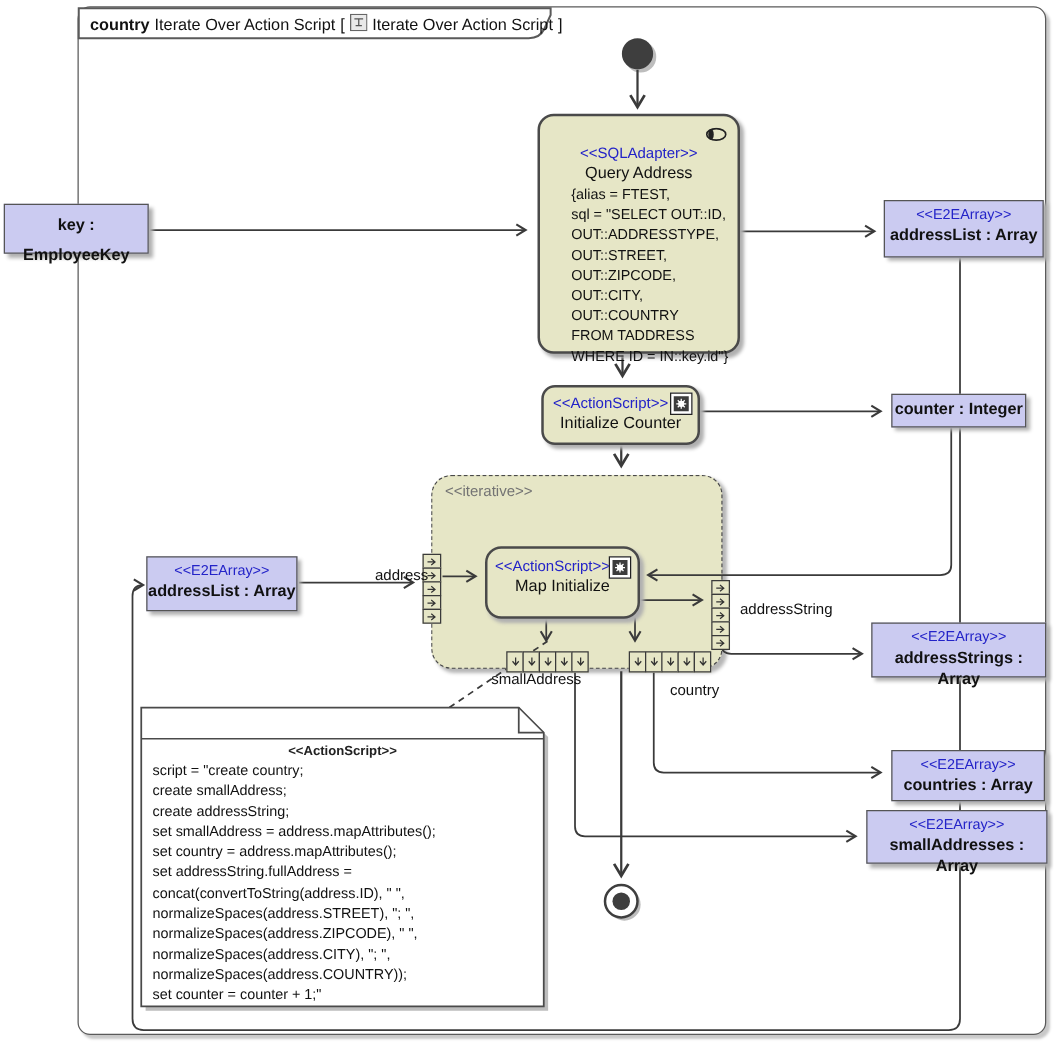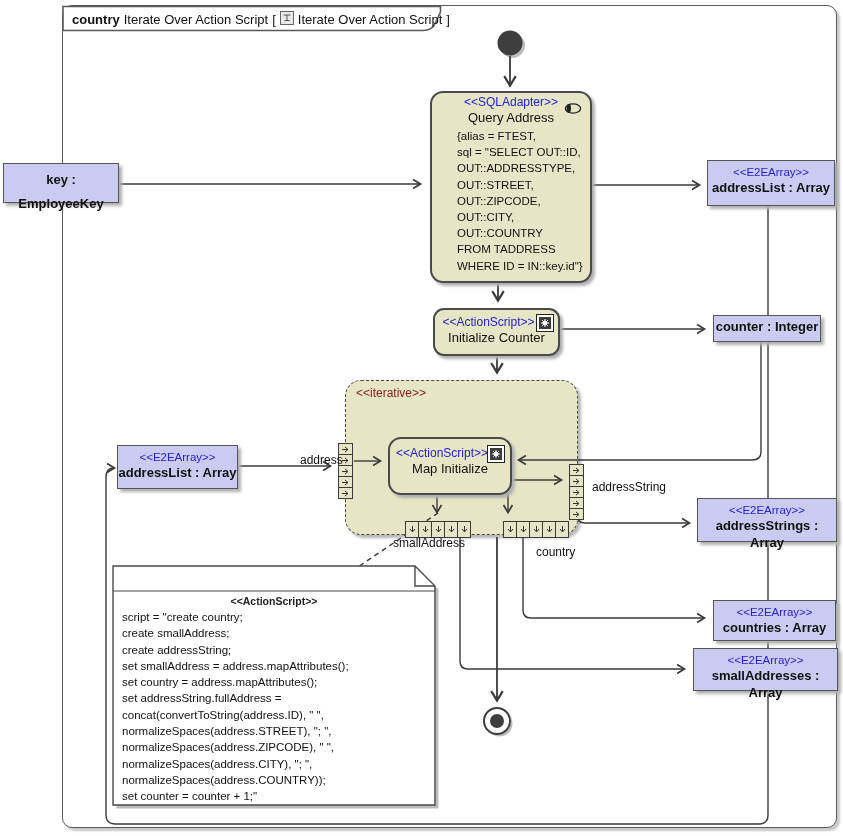--- a/index.html
+++ b/index.html
@@ -17,21 +17,21 @@
   .action{position:absolute;background:#e6e6c6;border:2px solid #4a4a4a;border-radius:13px;box-shadow:3px 3px 3px #b0b0b0;text-align:center;color:#111;}
   .stereo{color:#2323c8;font-size:12px;line-height:15px;}
   .aname{font-weight:normal;font-size:13px;line-height:16px;}
   .qbody{text-align:left;font-size:11.5px;line-height:16.2px;padding:2px 0 0 25px;white-space:pre;}
   
   .obj{position:absolute;background:#cbcbf1;border:1.5px solid #555;box-shadow:3px 3px 3px #b0b0b0;text-align:center;color:#111;}
   .obj .stereo{font-size:11.5px;line-height:14px;padding-top:4px;}
   .obj .oname{font-weight:bold;font-size:13px;line-height:17px;}
   .obj.single .oname{line-height:inherit;}
   
-  #region .rlabel{position:absolute;left:10px;top:5px;font-size:12px;color:#7f1d1d;}
+  #region .rlabel{position:absolute;left:10px;top:5px;font-size:12px;color:#737373;}
   
   .xnode{position:absolute;display:flex;}
   .xnode.h{flex-direction:row;}
   .xnode.v{flex-direction:column;}
   .xseg{background:#e6e6c6;border:1px solid #3a3a3a;display:flex;align-items:center;justify-content:center;}
   .xnode.h .xseg{width:12px;height:15px;margin-left:-1px;}
   .xnode.v .xseg{width:13px;height:10px;margin-top:-1px;}
   .xnode.h .xseg:first-child{margin-left:0;}
   .xnode.v .xseg:first-child{margin-top:0;}
   
@@ -102,21 +102,21 @@
       <span>[</span>
     <span class="tabicon"><svg width="14" height="14">
           <rect x="0.5" y="0.5" width="13" height="13" fill="#e9e9e9" stroke="#666"></rect>
           <path d="M3.5 4 H10.5 M7 4 V9.5 M4.5 9.5 H9.5" stroke="#555" fill="none"></path>
         </svg></span>
     <span>Iterate Over Action Script</span>
     <span>]</span>
   </div>
 
   <div class="action top" style="left:430px;top:91px;width:158px;height:188px;">
-    <div class="stereo" style="margin-top:2px;">&lt;&lt;SQLAdapter&gt;&gt;</div>
+    <div class="stereo" style="margin-top:22px;">&lt;&lt;SQLAdapter&gt;&gt;</div>
     <div class="aname">Query Address</div>
     <div style="position:absolute;right:8px;top:7px;">
       <svg width="18" height="11">
           <ellipse cx="9" cy="5.5" rx="7.6" ry="4.6" fill="none" stroke="#222" stroke-width="1.3"></ellipse>
           <ellipse cx="4.8" cy="5.5" rx="2.2" ry="4.4" fill="#222"></ellipse>
         </svg>
     </div>
     <div class="qbody"><div>{alias = FTEST,</div><div>sql = "SELECT OUT::ID,</div><div>OUT::ADDRESSTYPE,</div><div>OUT::STREET,</div><div>OUT::ZIPCODE,</div><div>OUT::CITY,</div><div>OUT::COUNTRY</div><div>FROM TADDRESS</div><div>WHERE ID = IN::key.id"}</div></div>
   </div>
 

